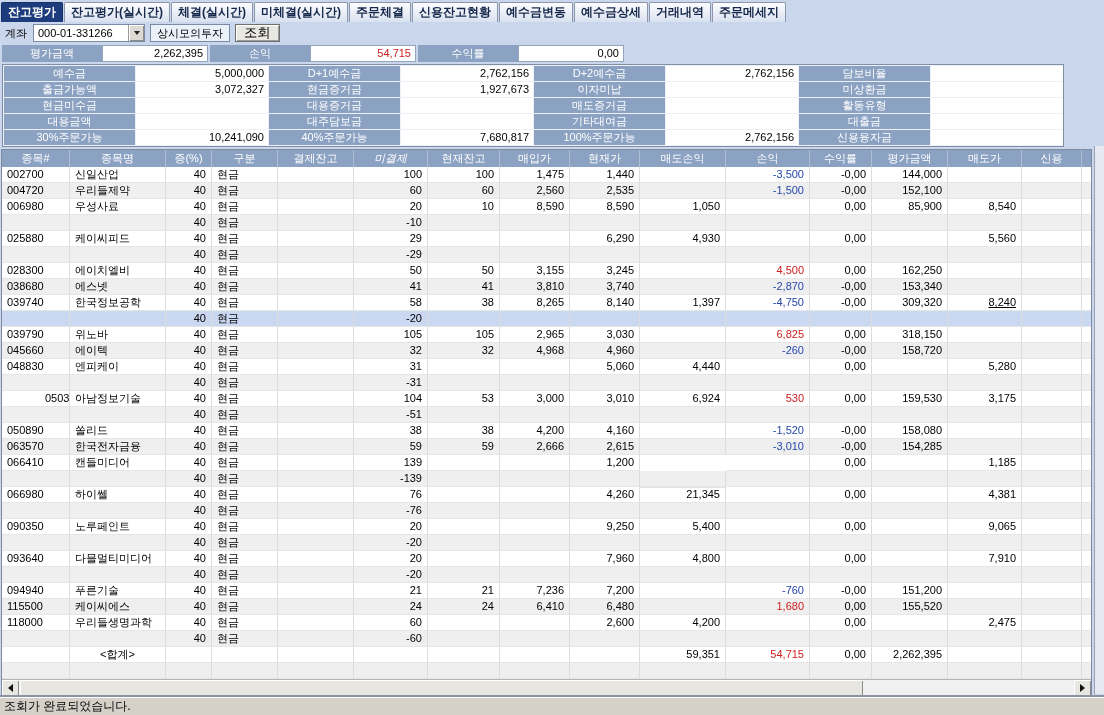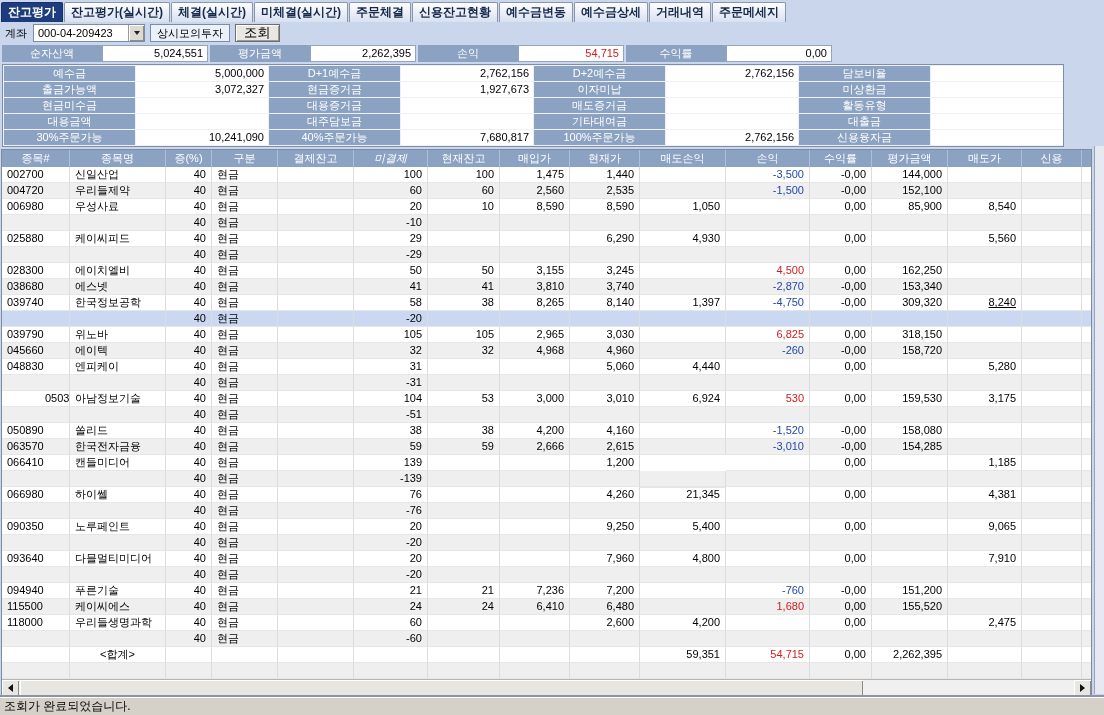--- a/index.html
+++ b/index.html
@@ -83,34 +83,30 @@
     <div class="tab">신용잔고현황</div>
     <div class="tab">예수금변동</div>
     <div class="tab">예수금상세</div>
     <div class="tab">거래내역</div>
     <div class="tab">주문메세지</div>
   </div>
 
 <div class="account-row">
   <span class="acct-label">계좌</span>
   <div class="combo">
-    <span class="combo-text">000-04-209423</span>
+    <span class="combo-text">000-01-331266</span>
     <span class="combo-btn">
       <span class="arrow-down"></span>
     </span>
   </div>
   <span class="mode-box">상시모의투자</span>
   <button class="query-btn">조회</button>
 </div>
 
 <div class="sumtop">
-    <div class="pair">
-      <div class="slabel">순자산액</div>
-      <div class="svalue">5,024,551</div>
-    </div>
     <div class="pair">
       <div class="slabel">평가금액</div>
       <div class="svalue">2,262,395</div>
     </div>
     <div class="pair">
       <div class="slabel">손익</div>
       <div class="svalue red">54,715</div>
     </div>
     <div class="pair">
       <div class="slabel">수익률</div>

